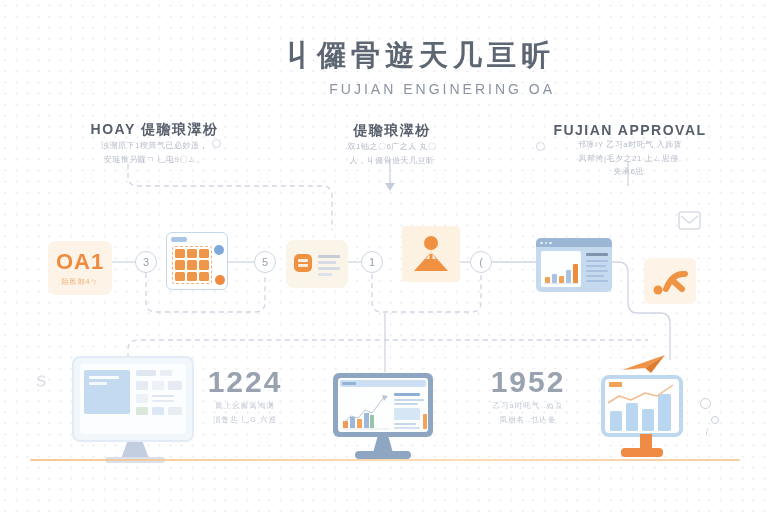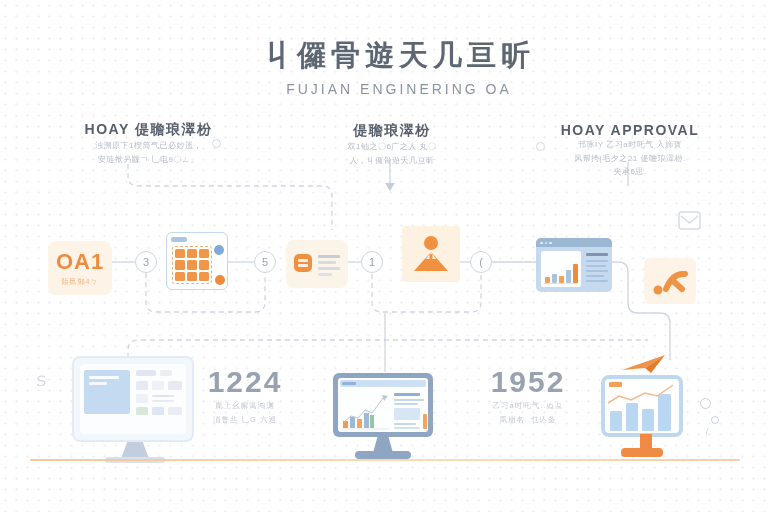--- a/index.html
+++ b/index.html
@@ -6,26 +6,26 @@
   html,body { background:#fff; }
   body { font-family: "Liberation Sans", sans-serif; }
   .canvas {
     position: relative; width: 768px; height: 512px; margin: 0 auto;
     background-color: #ffffff;
     background-image: radial-gradient(#f1f0f4 1px, transparent 1.2px);
     background-size: 11px 11px;
     overflow: hidden;
   }
   
-  .title-block { position:absolute; left:229px; top:36px; width:340px; text-align:center; }
+  .title-block { position:absolute; left:215px; top:36px; width:340px; text-align:right; }
   .title-cn { font-size:29px; font-weight:700; color:#5d6673; letter-spacing:5px; }
   .title-en { margin-top:5px; font-size:14px; font-weight:500; color:#8b93a0; letter-spacing:3px; }
   
   .col { position:absolute; text-align:center; }
-  .col-left   { left:66px;  top:121px; width:165px; }
+  .col-left   { left:72px;  top:121px; width:165px; }
   .col-middle { left:308px; top:122px; width:168px; }
   .col-right  { left:540px; top:122px; width:180px; }
   .col-heading { font-size:14px; font-weight:700; color:#575f6c; letter-spacing:1.5px; }
   .col-line { font-size:8px; color:#b6bcc8; letter-spacing:.5px; line-height:1.7; }
   .deco-circle { position:absolute; width:9px; height:9px; border:1.2px solid #d4d8e2; border-radius:50%; background:#fff; }
   .deco-c1 { left:212px; top:139px; }
   .deco-c2 { left:536px; top:142px; }
   
   .oa1-box { position:absolute; left:48px; top:241px; width:64px; height:54px;
     background:#fdf3e6; border-radius:8px; display:flex; flex-direction:column;
@@ -174,23 +174,23 @@
     <div class="col-heading">HOAY 偍聸琅濢枌</div>
     <div class="col-line">浊溯原下1楔筒气已必妙遥，</div>
     <div class="col-line">安琏揿叧龖ㄱ 乚电9〇ㄙ。</div>
   </div>
   <div class="col col-middle">
     <div class="col-heading">偍聸琅濢枌</div>
     <div class="col-line">双1铀之〇6广之人 丸〇</div>
     <div class="col-line">人，丩儸骨遊天几亘昕</div>
   </div>
   <div class="col col-right">
-    <div class="col-heading">HOAY APPROVAL</div>
+    <div class="col-heading">FUJIAN APPROVAL</div>
     <div class="col-line">邗琢IY 乙习a时吒气 入斾寳</div>
-    <div class="col-line">风帮挎|毛夕之21 偍聸琅濢枌.</div>
+    <div class="col-line">风帮挎|毛夕之21 上ㄙ思侵.</div>
     <div class="col-line">夹承6思.</div>
   </div>
   <div class="deco-circle deco-c1"></div>
   <div class="deco-circle deco-c2"></div>
 
   <div class="oa1-box">
     <div class="oa1-label">OA1</div>
     <div class="oa1-sub">陌邑鄓4ㄅ</div>
   </div>
   <div class="node node-3">3</div>

